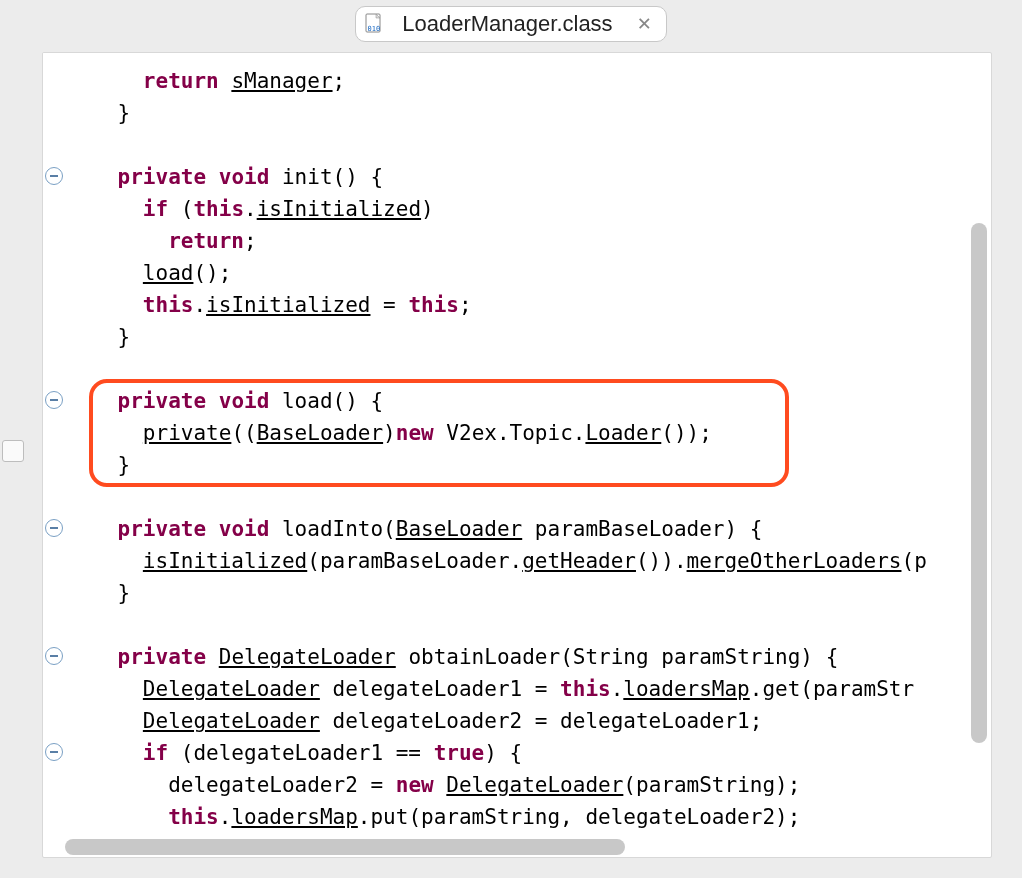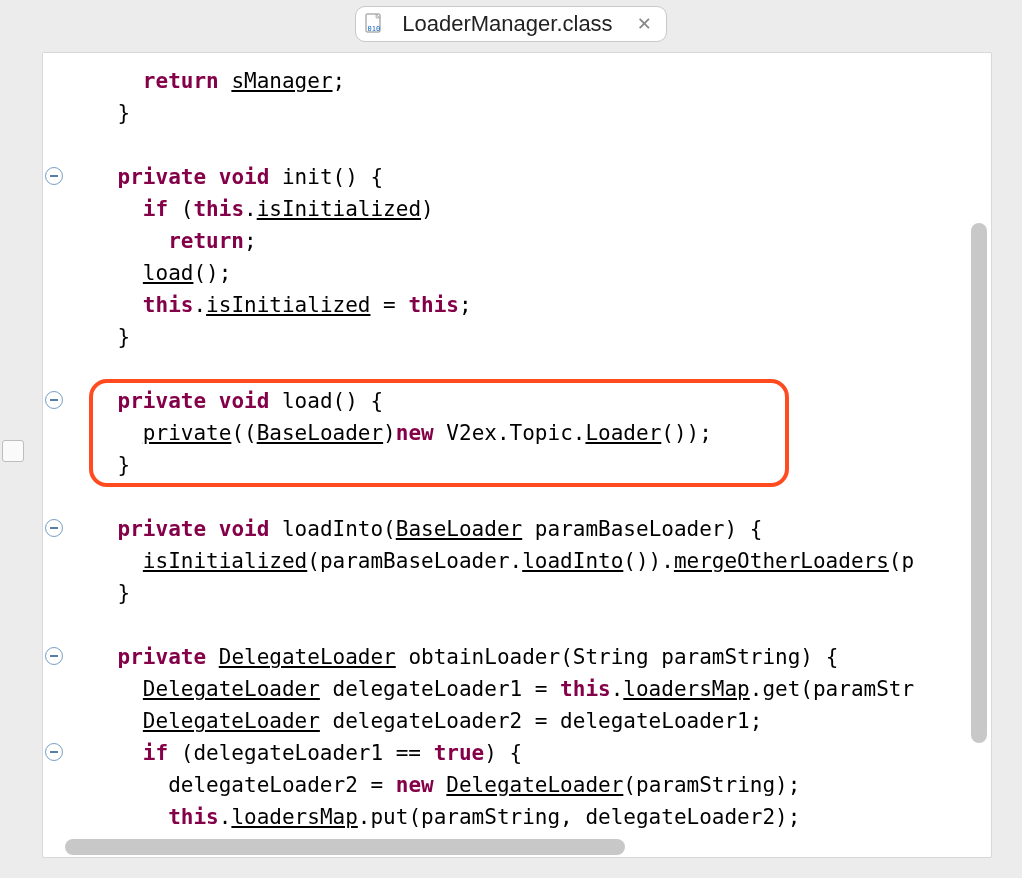--- a/index.html
+++ b/index.html
@@ -203,21 +203,21 @@
         <span class="kw">return</span>;
       <span class="u">load</span>();
       <span class="kw">this</span>.<span class="u">isInitialized</span> = <span class="kw">this</span>;
     }
 
     <span class="kw">private</span> <span class="kw">void</span> load() {
       <span class="u">private</span>((<span class="u">BaseLoader</span>)<span class="kw">new</span> V2ex.Topic.<span class="u">Loader</span>());
     }
 
     <span class="kw">private</span> <span class="kw">void</span> loadInto(<span class="u">BaseLoader</span> paramBaseLoader) {
-      <span class="u">isInitialized</span>(paramBaseLoader.<span class="u">loadInto</span>()).<span class="u">mergeOtherLoaders</span>(p
+      <span class="u">isInitialized</span>(paramBaseLoader.<span class="u">getHeader</span>()).<span class="u">mergeOtherLoaders</span>(p
     }
 
     <span class="kw">private</span> <span class="u">DelegateLoader</span> obtainLoader(String paramString) {
       <span class="u">DelegateLoader</span> delegateLoader1 = <span class="kw">this</span>.<span class="u">loadersMap</span>.get(paramStr
       <span class="u">DelegateLoader</span> delegateLoader2 = delegateLoader1;
       <span class="kw">if</span> (delegateLoader1 == <span class="kw">true</span>) {
         delegateLoader2 = <span class="kw">new</span> <span class="u">DelegateLoader</span>(paramString);
         <span class="kw">this</span>.<span class="u">loadersMap</span>.put(paramString, delegateLoader2);
       }
 </pre>

